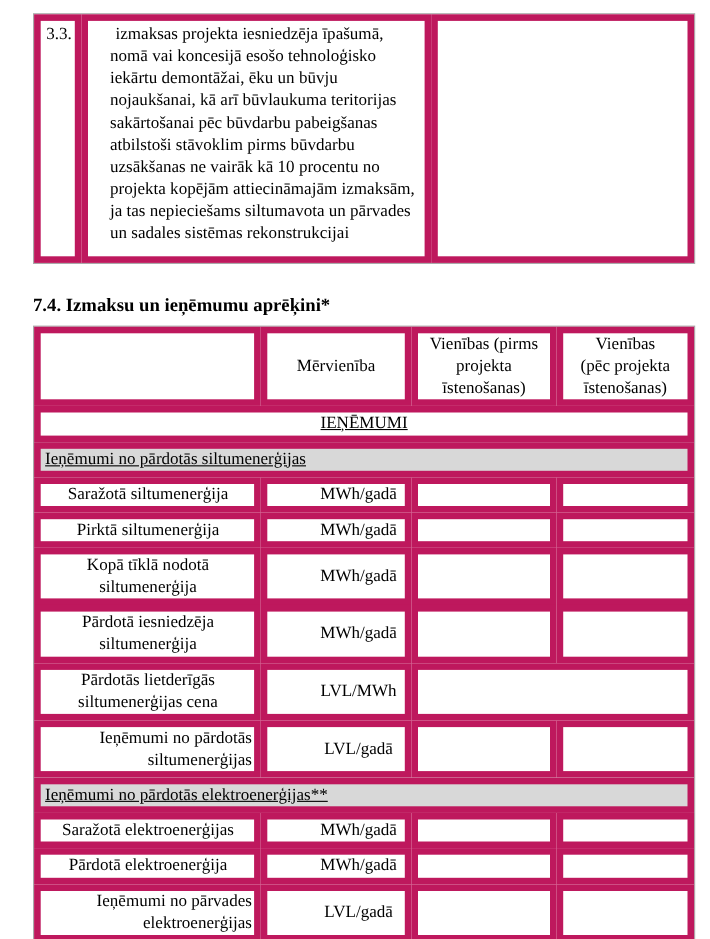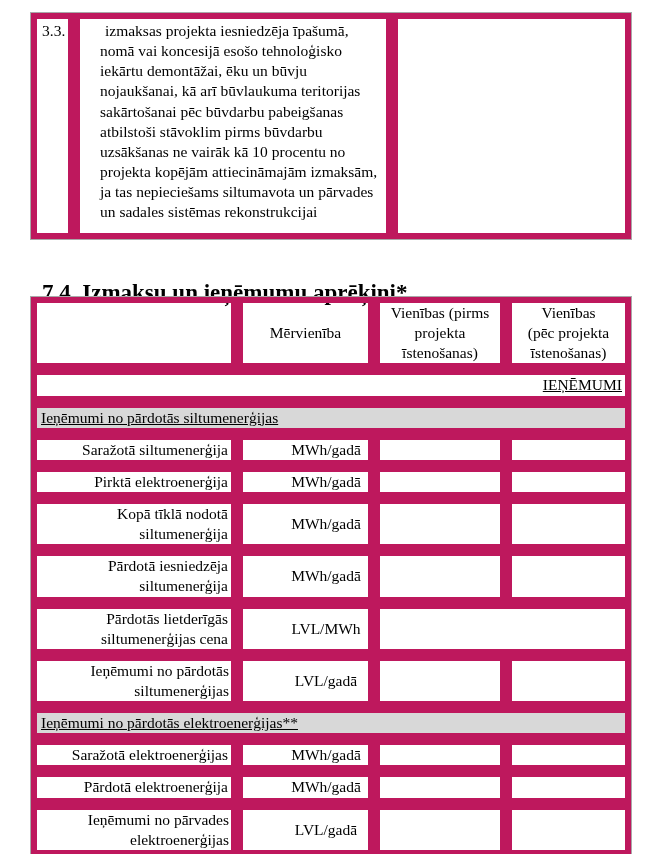--- a/index.html
+++ b/index.html
@@ -30,34 +30,34 @@
 
   
   .t-top { position: absolute; left: 30px; top: 12px; }
   .t-top td { vertical-align: top; padding-top: 2px; padding-bottom: 2px; }
   .t-top .num  { text-align: left; padding-left: 5px; }
   .t-top .desc { text-indent: 5px; height: 226px; padding-left: 20px; }
 
   
   .heading {
     position: absolute; left: 30px; top: 268px;
-    font-size: 23px; font-weight: bold;
-    margin: 12px; white-space: nowrap;
+    font-size: 17px; font-weight: bold;
+    margin: 0; white-space: nowrap;
   }
 
   
   .t-main { position: absolute; left: 30px; top: 296px; }
   .t-main td.hdr { text-align: center; vertical-align: middle; white-space: pre-line; }
   .t-main .h-row td { height: 58px; }
-  .t-main td.group { text-align: right; height: 20px; }
+  .t-main td.group { text-align: center; height: 20px; }
   .t-main td.section {
     background: #d8d8d8;
     text-align: left; padding-left: 4px; height: 18px;
   }
-  .t-main td.label { text-align: right; padding-left: 4px; }
+  .t-main td.label { text-align: center; padding-left: 4px; }
   .t-main td.label.ra { text-align: right; padding-right: 2px; padding-left: 2px; }
   .t-main td.unit { text-align: center; padding-left: 44px; }
   .r20 td { height: 19px; }
   .r42 td { height: 41px; }
   .r51 td { height: 51px; }
   .r46 td { height: 46px; }
   .r45 td { height: 45px; }
   .r38 td { height: 38px; }
   .r22 td { height: 22px; }
   .u { text-decoration: underline; }
@@ -113,21 +113,21 @@
     </tr>
 
     <tr class="r20">
       <td class="label">Saražotā siltumenerģija</td>
       <td class="unit">MWh/gadā</td>
       <td></td>
       <td></td>
     </tr>
 
     <tr class="r20">
-      <td class="label">Pirktā elektroenerģija</td>
+      <td class="label">Pirktā siltumenerģija</td>
       <td class="unit">MWh/gadā</td>
       <td></td>
       <td></td>
     </tr>
 
     <tr class="r42">
       <td class="label">Kopā tīklā nodotā siltumenerģija</td>
       <td class="unit">MWh/gadā</td>
       <td></td>
       <td></td>

